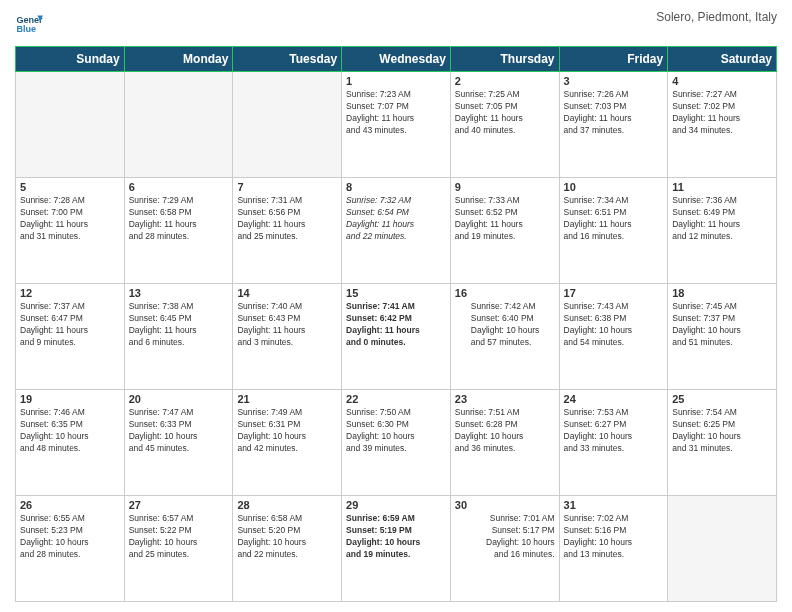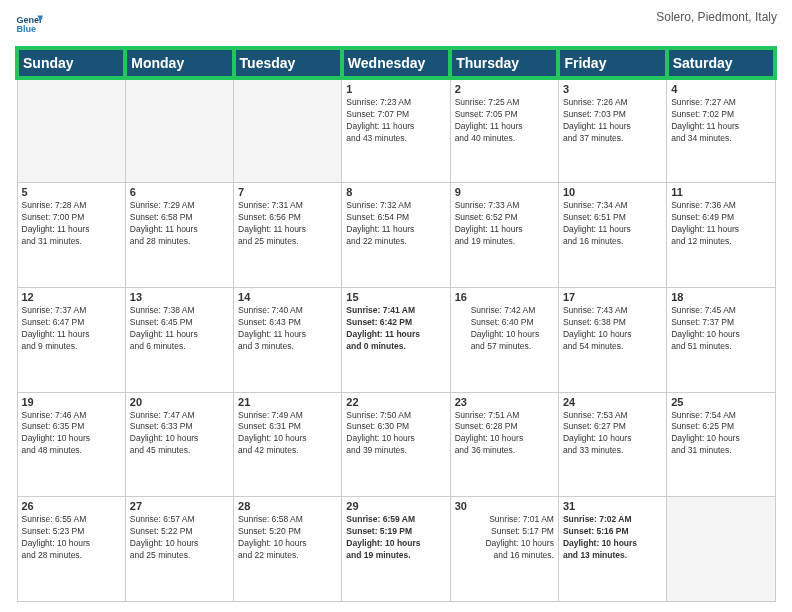--- a/index.html
+++ b/index.html
@@ -47,24 +47,24 @@
     .calendar {
       flex: 1;
       border: 1px solid #ccc;
       border-collapse: collapse;
       width: 100%;
       table-layout: fixed;
     }
     .calendar th {
       background: #1a5276;
       color: #fff;
-      font-size: 14px;
+      font-size: 12px;
       padding: 5px 4px;
-      text-align: left;
-      border: 4px solid #22c55e;
+      text-align: right;
+      border: 1px solid #22c55e;
     }
     .calendar td {
       border: 1px solid #ccc;
       vertical-align: top;
       padding: 3px 4px;
       font-size: 9px;
       color: #333;
       background: #fff;
       height: 88px;
     }
@@ -162,21 +162,21 @@
           </td>
           <td>
             <div class="day-num">7</div>
             <div class="day-info" style="white-space: pre-line;">Sunrise: 7:31 AM
 Sunset: 6:56 PM
 Daylight: 11 hours
 and 25 minutes.</div>
           </td>
           <td>
             <div class="day-num">8</div>
-            <div class="day-info" style="white-space: pre-line;">Sunrise: 7:32 AM
+            <div class="day-info" style="white-space: pre-line; font-style: italic;">Sunrise: 7:32 AM
 Sunset: 6:54 PM
 Daylight: 11 hours
 and 22 minutes.</div>
           </td>
           <td>
             <div class="day-num">9</div>
             <div class="day-info" style="white-space: pre-line;">Sunrise: 7:33 AM
 Sunset: 6:52 PM
 Daylight: 11 hours
 and 19 minutes.</div>
@@ -329,21 +329,21 @@
           </td>
           <td>
             <div class="day-num">30</div>
             <div class="day-info" style="white-space: pre-line; text-align: right;">Sunrise: 7:01 AM
 Sunset: 5:17 PM
 Daylight: 10 hours
 and 16 minutes.</div>
           </td>
           <td>
             <div class="day-num">31</div>
-            <div class="day-info" style="white-space: pre-line; font-weight: bold;">Sunrise: 7:02 AM
+            <div class="day-info" style="white-space: pre-line;">Sunrise: 7:02 AM
 Sunset: 5:16 PM
 Daylight: 10 hours
 and 13 minutes.</div>
           </td>
           <td class="empty"></td>
         </tr>
       </tbody>
   </table>
 </div>
 

